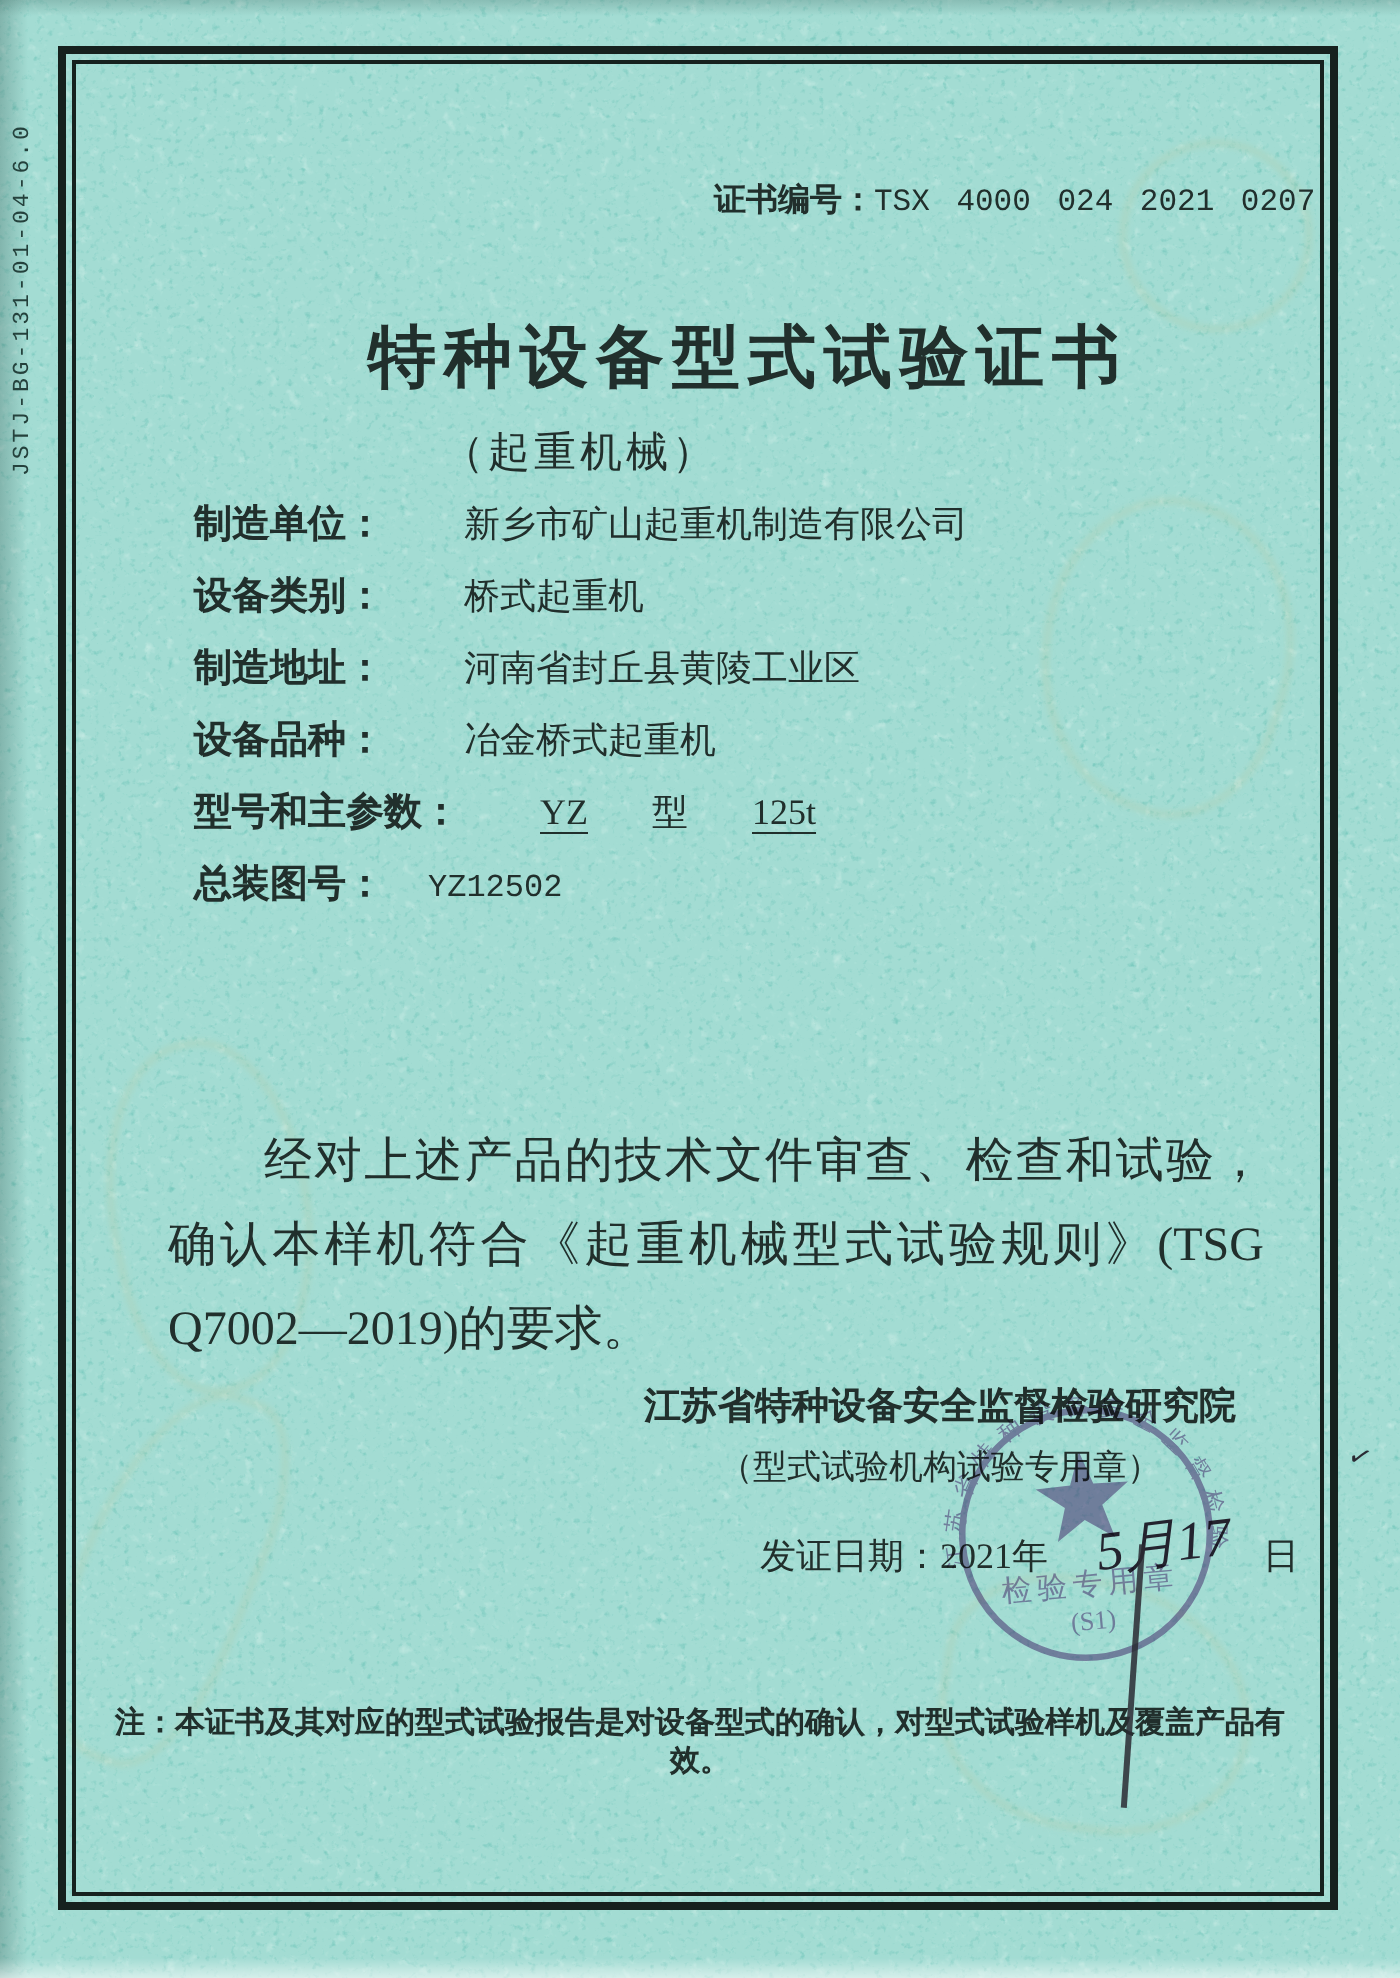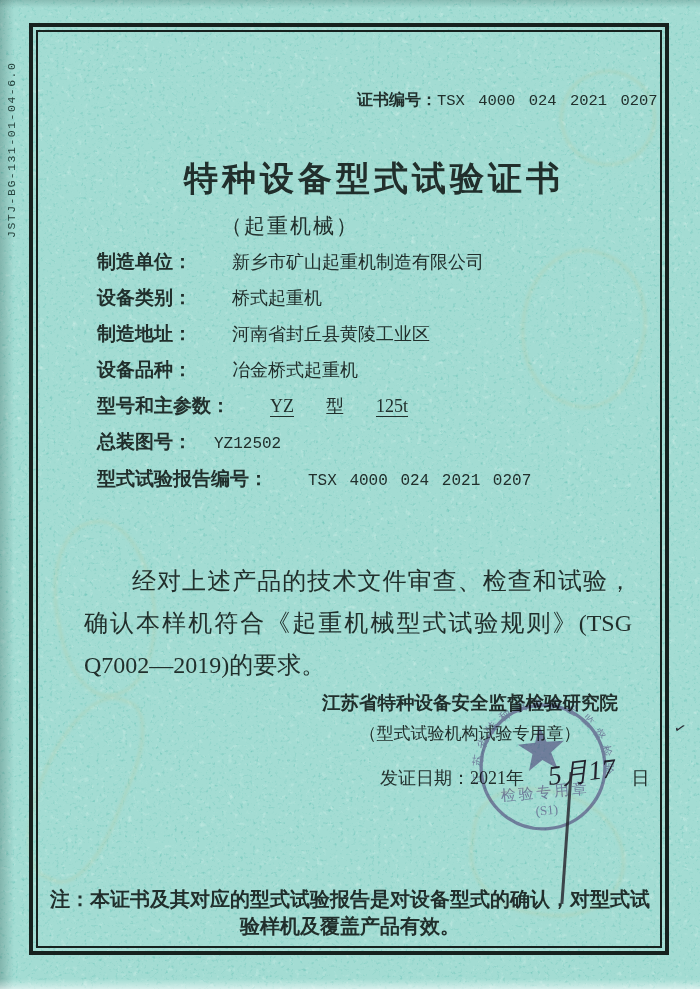--- a/index.html
+++ b/index.html
@@ -54,21 +54,21 @@
     transform:rotate(-7deg);margin:0 16px 0 24px;position:relative;top:-3px;z-index:6;}
   .pen-tail{position:absolute;left:565px;top:772px;width:2.5px;height:132px;
     background:#2a2a33;transform:rotate(4deg);opacity:.85;z-index:6;}
   .margin-tick{position:absolute;left:674px;top:720px;z-index:3;font-size:14px;color:#2a2a33;
     transform:rotate(18deg);}
 
   .stamp{position:absolute;left:468px;top:692px;width:150px;height:150px;z-index:4;
     opacity:.62;mix-blend-mode:multiply;transform:rotate(-5deg);}
 
   .footnote{position:absolute;left:45px;top:852px;width:610px;text-align:center;z-index:3;
-    font-size:20px;font-weight:bold;margin-top:34px;}
+    font-size:15px;font-weight:bold;}
 </style>
 </head>
 <body>
 
 <svg class="texture" xmlns="http://www.w3.org/2000/svg">
   <defs>
     <filter id="speckDark" x="0" y="0" width="100%" height="100%">
       <feTurbulence type="fractalNoise" baseFrequency="0.32" numOctaves="3" seed="11" result="n"></feTurbulence>
       <feColorMatrix in="n" type="matrix" values="0 0 0 0 0  0 0 0 0 0  0 0 0 0 0  1.4 1.4 0 0 -1.55" result="a"></feColorMatrix>
       <feFlood flood-color="#4fb7a9" result="c"></feFlood>
@@ -121,23 +121,20 @@
   </div>
   <div class="field-row">
     <span class="flabel">设备品种：</span><span class="fvalue">冶金桥式起重机</span>
   </div>
   <div class="field-row">
     <span class="flabel">型号和主参数：</span><span class="fvalue u">YZ</span><span class="fvalue">型</span><span class="fvalue u">125t</span>
   </div>
   <div class="field-row">
     <span class="flabel">总装图号：</span><span class="fvalue mono" style="margin-left:14px;">YZ12502</span>
   </div>
-  <div class="field-row">
-    <span class="flabel">型式试验报告编号：</span><span class="fvalue mono">TSX 4000 024 2021 0207</span>
-  </div>
 </div>
 
 <div class="paragraph">经对上述产品的技术文件审查、检查和试验，确认本样机符合《起重机械型式试验规则》(TSG Q7002—2019)的要求。</div>
 
 <div class="issuer-name">江苏省特种设备安全监督检验研究院</div>
 <div class="seal-caption">（型式试验机构试验专用章）</div>
 <div class="date-line">
   <span>发证日期：2021年</span><span class="handwrite">5月17</span><span>日</span>
 </div>
 <div class="pen-tail"></div>

